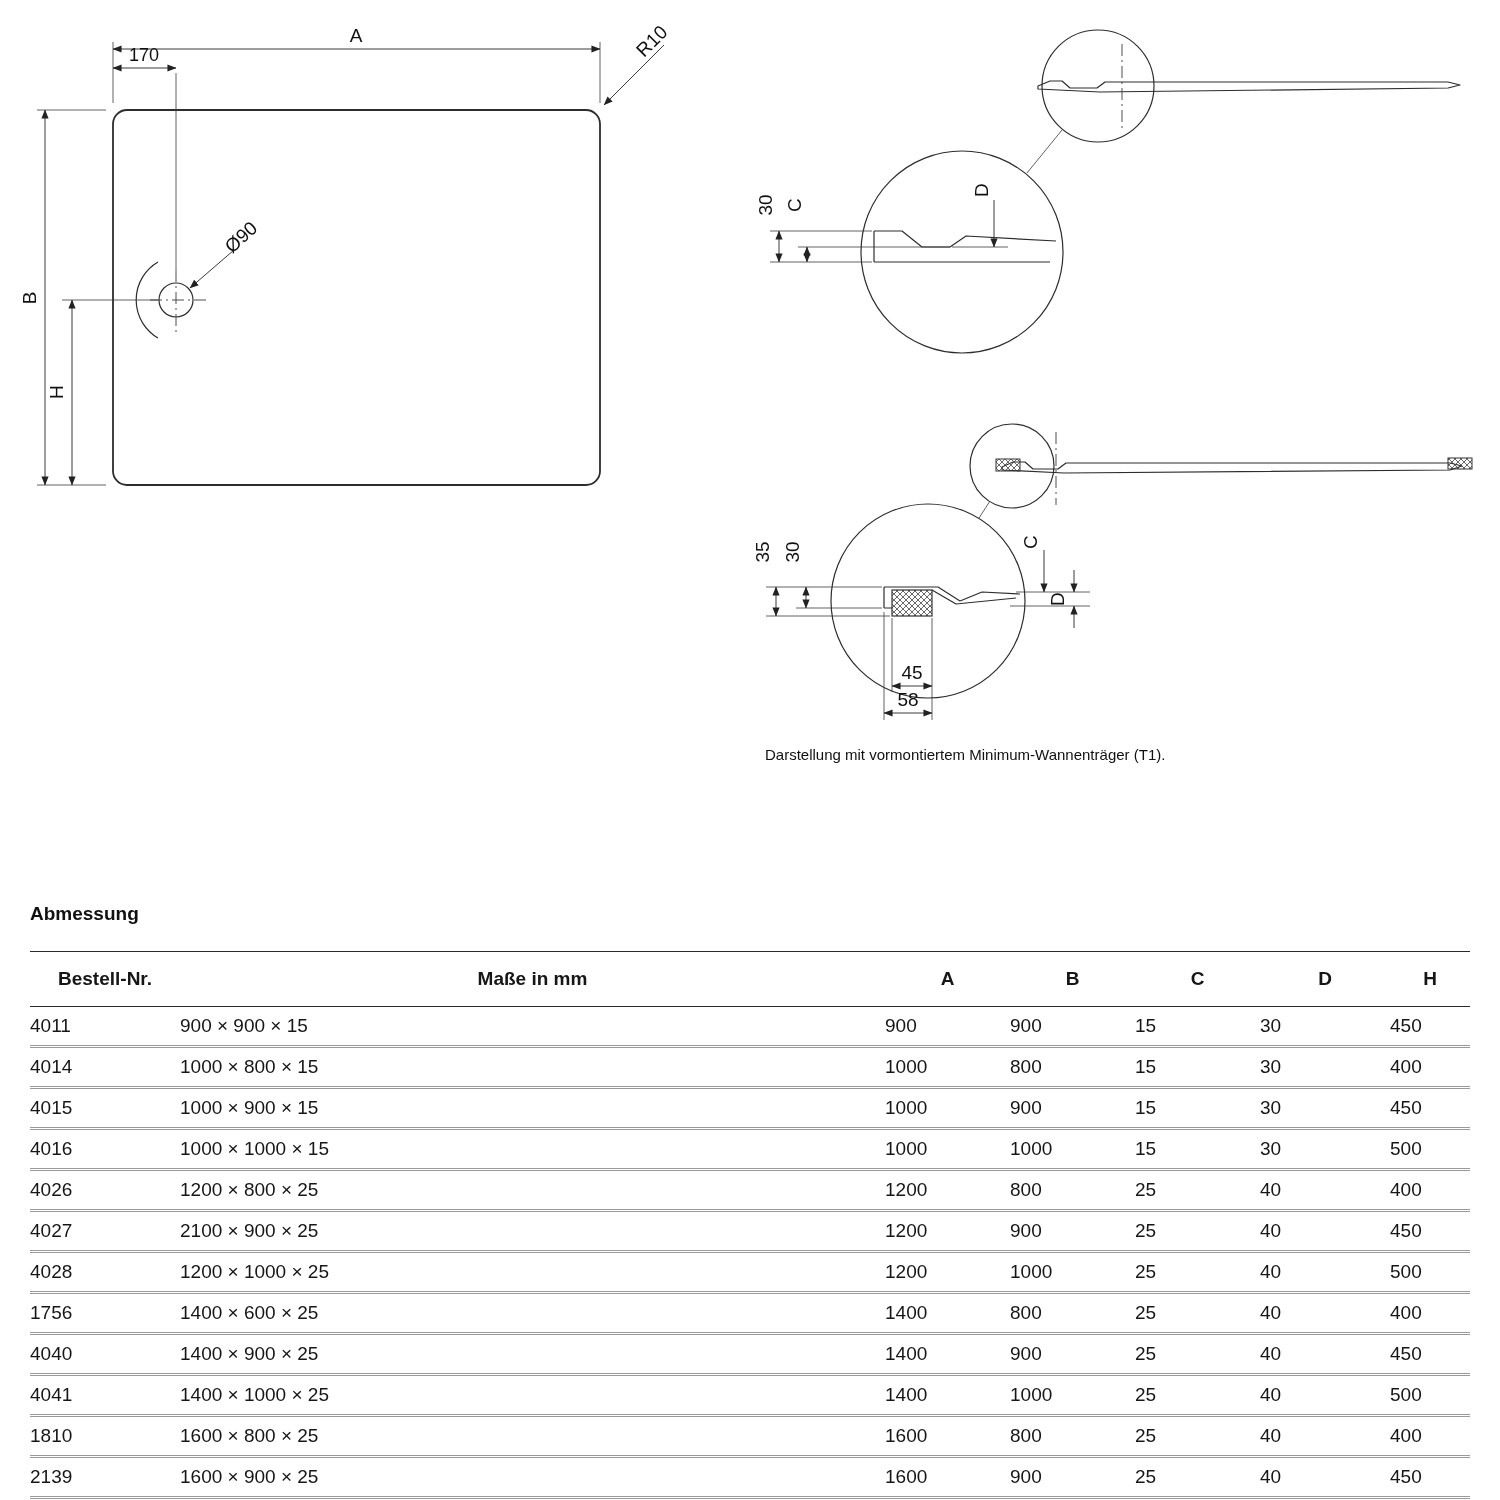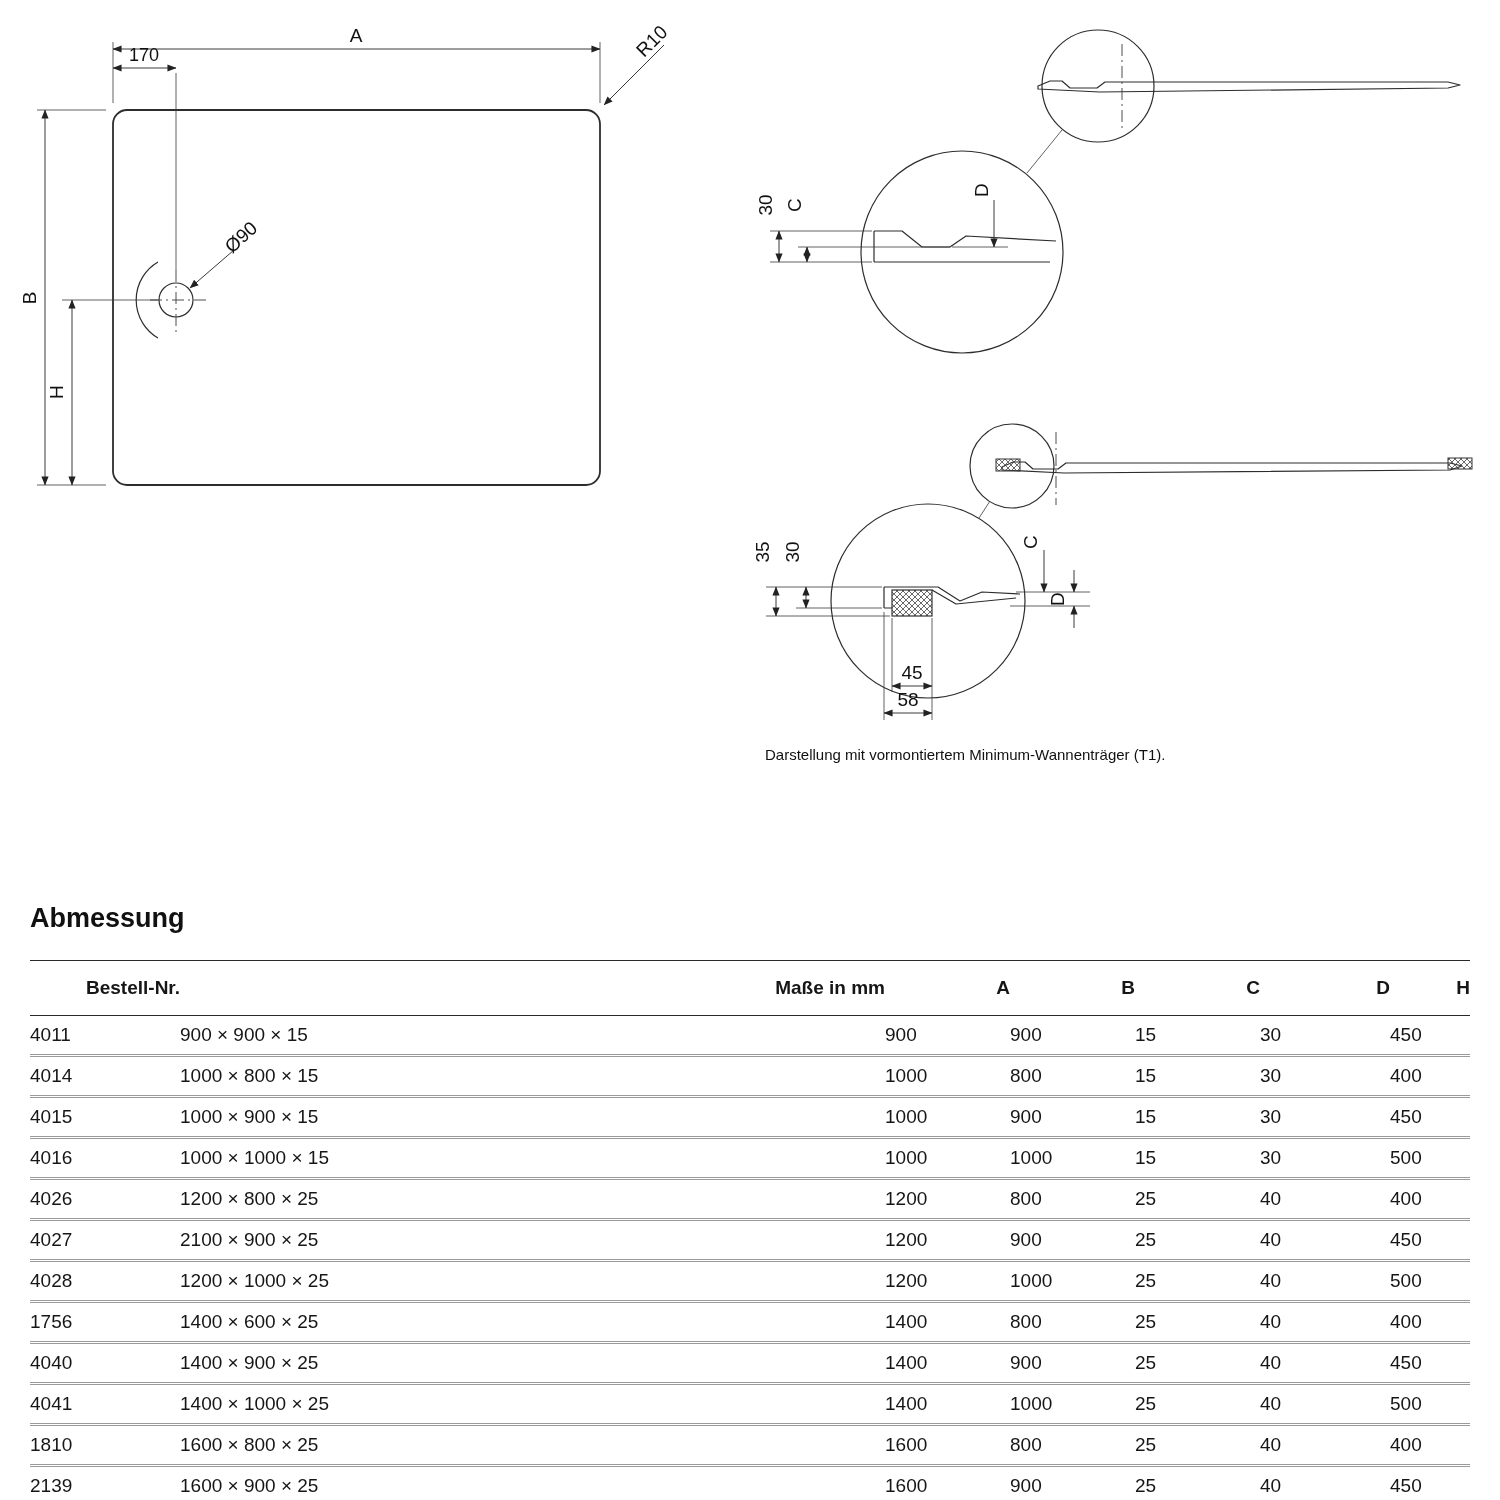--- a/index.html
+++ b/index.html
@@ -13,23 +13,23 @@
   .geo{fill:none;stroke:#2d2d2d;stroke-width:1.8;stroke-linejoin:round;}
   .geo-thin{fill:none;stroke:#2d2d2d;stroke-width:1.2;stroke-linejoin:round;}
   .dimline{fill:none;stroke:#3a3a3a;stroke-width:1;}
   .extline{fill:none;stroke:#3a3a3a;stroke-width:0.8;}
   .cline{fill:none;stroke:#3a3a3a;stroke-width:0.9;stroke-dasharray:12 4 2 4;}
   .dim{font-family:"Liberation Sans",sans-serif;font-size:19px;fill:#111;}
   .dim-s{font-size:18px;}
 
   
   .table-section{position:absolute;left:30px;top:903px;width:1440px;}
-  .table-section h2{margin:0 0 26px 0;font-size:27px;font-weight:700;color:#111;}
+  .table-section h2{margin:0 0 26px 0;font-size:19px;font-weight:700;color:#111;}
   table{width:100%;border-collapse:collapse;font-size:19px;color:#161616;table-layout:fixed;}
-  th{font-weight:700;text-align:right;padding:16px 0;
+  th{font-weight:700;text-align:center;padding:16px 0;
      border-top:1px solid #2a2a2a;border-bottom:1px solid #2a2a2a;margin-top:28px;}
   td{padding:8px 0;border-bottom:3px double #9a9a9a;}
   .c0{width:150px}.c1{width:705px}.c2{width:125px}.c3{width:125px}.c4{width:125px}.c5{width:130px}
 </style>
 </head>
 <body>
 
 <div class="drawing-area">
   <svg width="1500" height="880" viewBox="0 0 1500 880">
     <defs>

